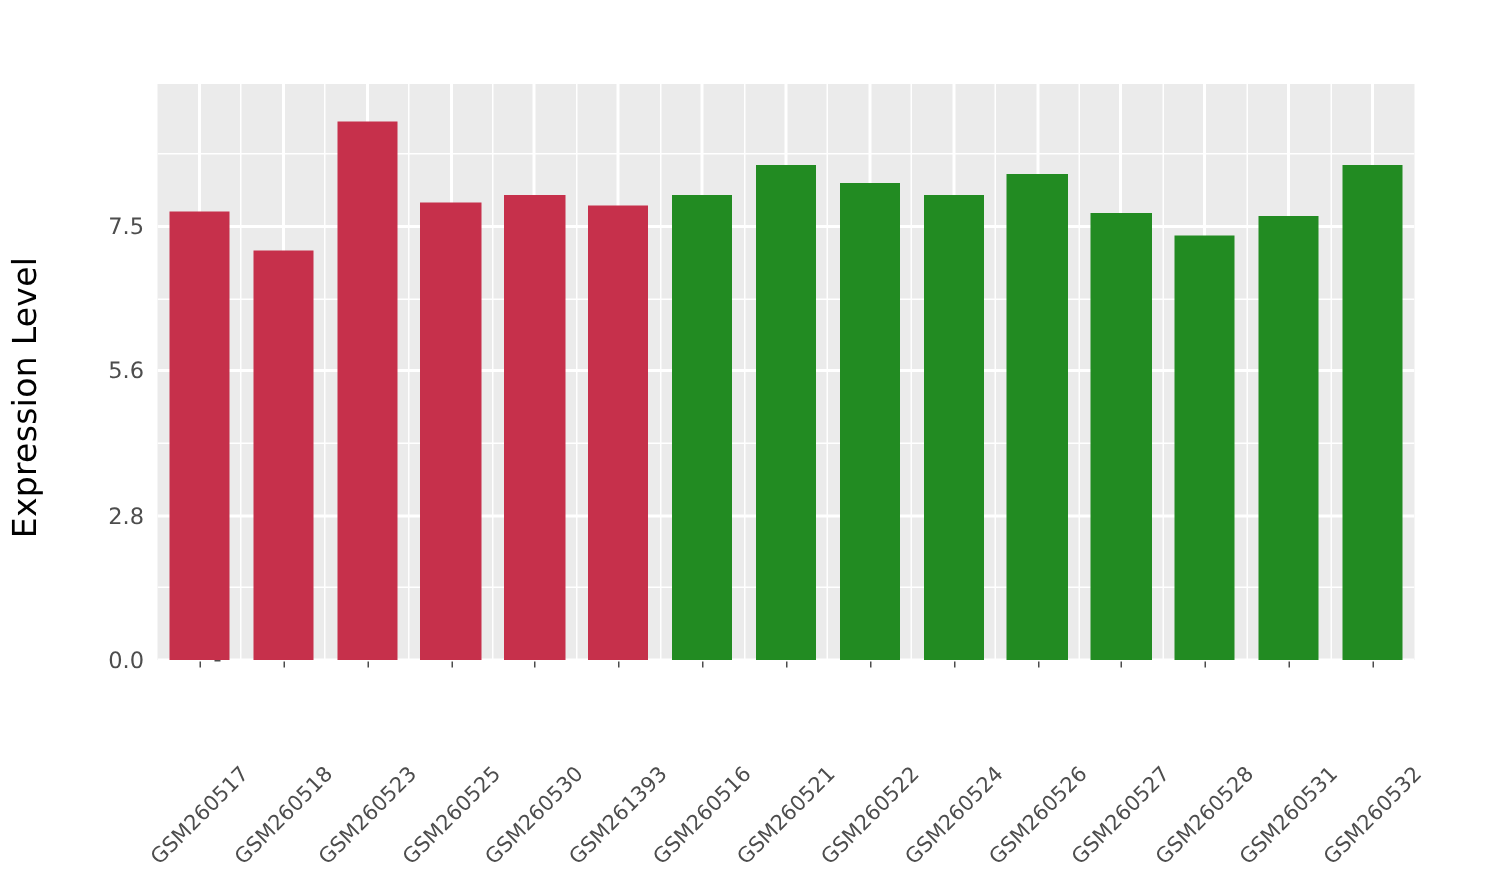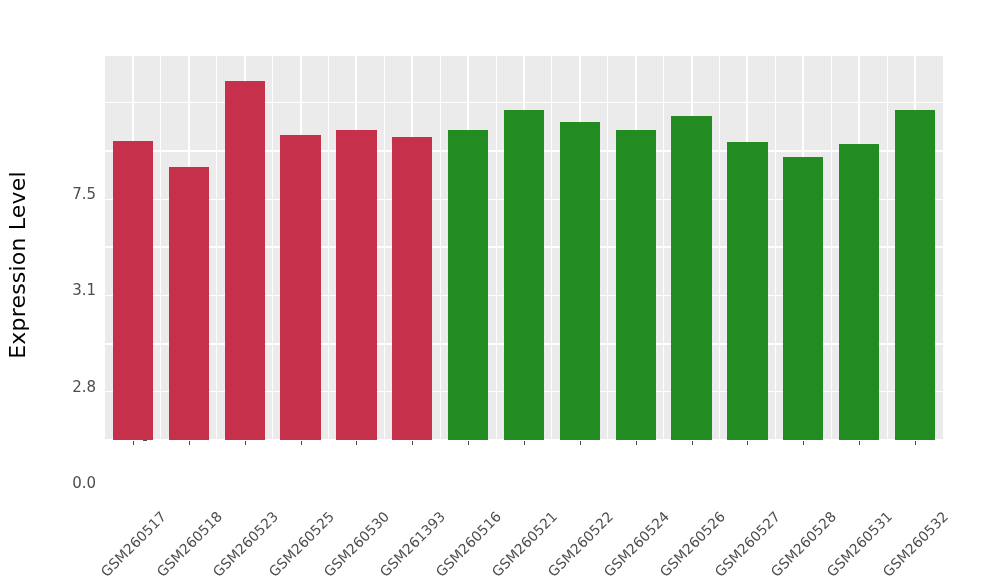--- a/index.html
+++ b/index.html
@@ -40,21 +40,20 @@
 
   
   .y-tick-label {
     position: absolute;
     right: 0;
     width: 44px;
     text-align: right;
     font-size: 15px;
     color: #4d4d4d;
     transform: translateY(-50%);
-    margin-top: 43px;
   }
   .y-ticks-col {
     position: absolute;
     left: 48px;
     top: 0;
     width: 48px;
     height: 580px;
   }
   .y-tick-mark {
     position: absolute;
@@ -132,21 +131,21 @@
 
 <div id="chart-root">
 
   <div class="y-axis-title">Expression Level</div>
 
   <div class="y-ticks-col">
       <div class="y-tick-label" style="top: 440px;">0.0</div>
       <div class="y-tick-mark" style="top: 440px;"></div>
       <div class="y-tick-label" style="top: 343.614px;">2.8</div>
       <div class="y-tick-mark" style="top: 343.614px;"></div>
-      <div class="y-tick-label" style="top: 247.229px;">3.1</div>
+      <div class="y-tick-label" style="top: 247.229px;">5.6</div>
       <div class="y-tick-mark" style="top: 247.229px;"></div>
       <div class="y-tick-label" style="top: 150.843px;">7.5</div>
       <div class="y-tick-mark" style="top: 150.843px;"></div>
     </div>
 
   <div id="panel">
       <div class="grid-h minor" style="top: 335.307px;"></div>
       <div class="grid-h minor" style="top: 238.922px;"></div>
       <div class="grid-h minor" style="top: 142.536px;"></div>
       <div class="grid-h minor" style="top: 46.1506px;"></div>

